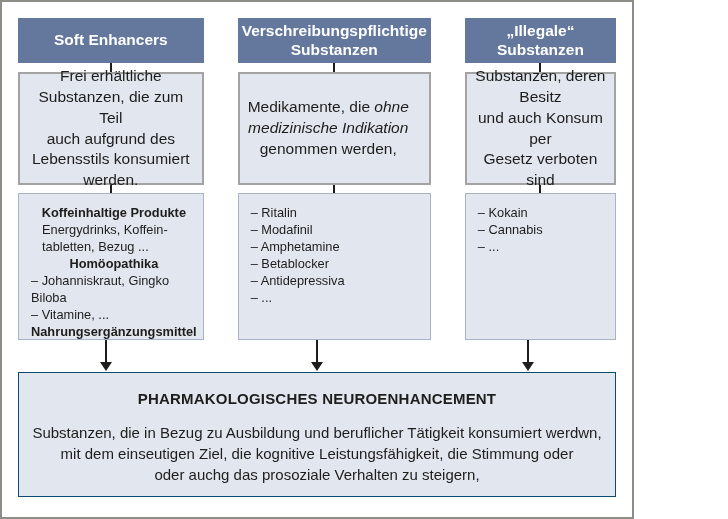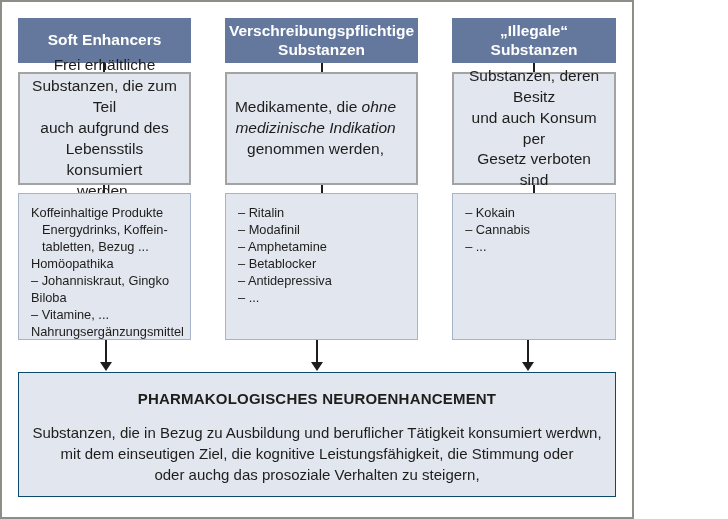--- a/index.html
+++ b/index.html
@@ -51,21 +51,21 @@
   .desc-inner .it{font-style:italic;}
   .list-box{
     box-sizing:border-box;
     height:147px;
     background:#e2e6ef;
     border:1px solid #a7b3c9;
     padding:10px 6px 0 12px;
     font-size:12.8px;
     line-height:1.33;
   }
-  .list-row.category{font-weight:normal;}
+  .list-row.category{font-weight:bold;text-align:center;}
   .list-row.cont{padding-left:11px;}
   .arrow-row{
     display:grid;
     grid-template-columns:repeat(3,1fr);
     column-gap:34px;
     height:32px;
   }
   .arrow{display:flex;flex-direction:column;align-items:center;}
   .arrow-line{width:2px;height:22px;background:#1d1d1b;}
   .arrow-head{

